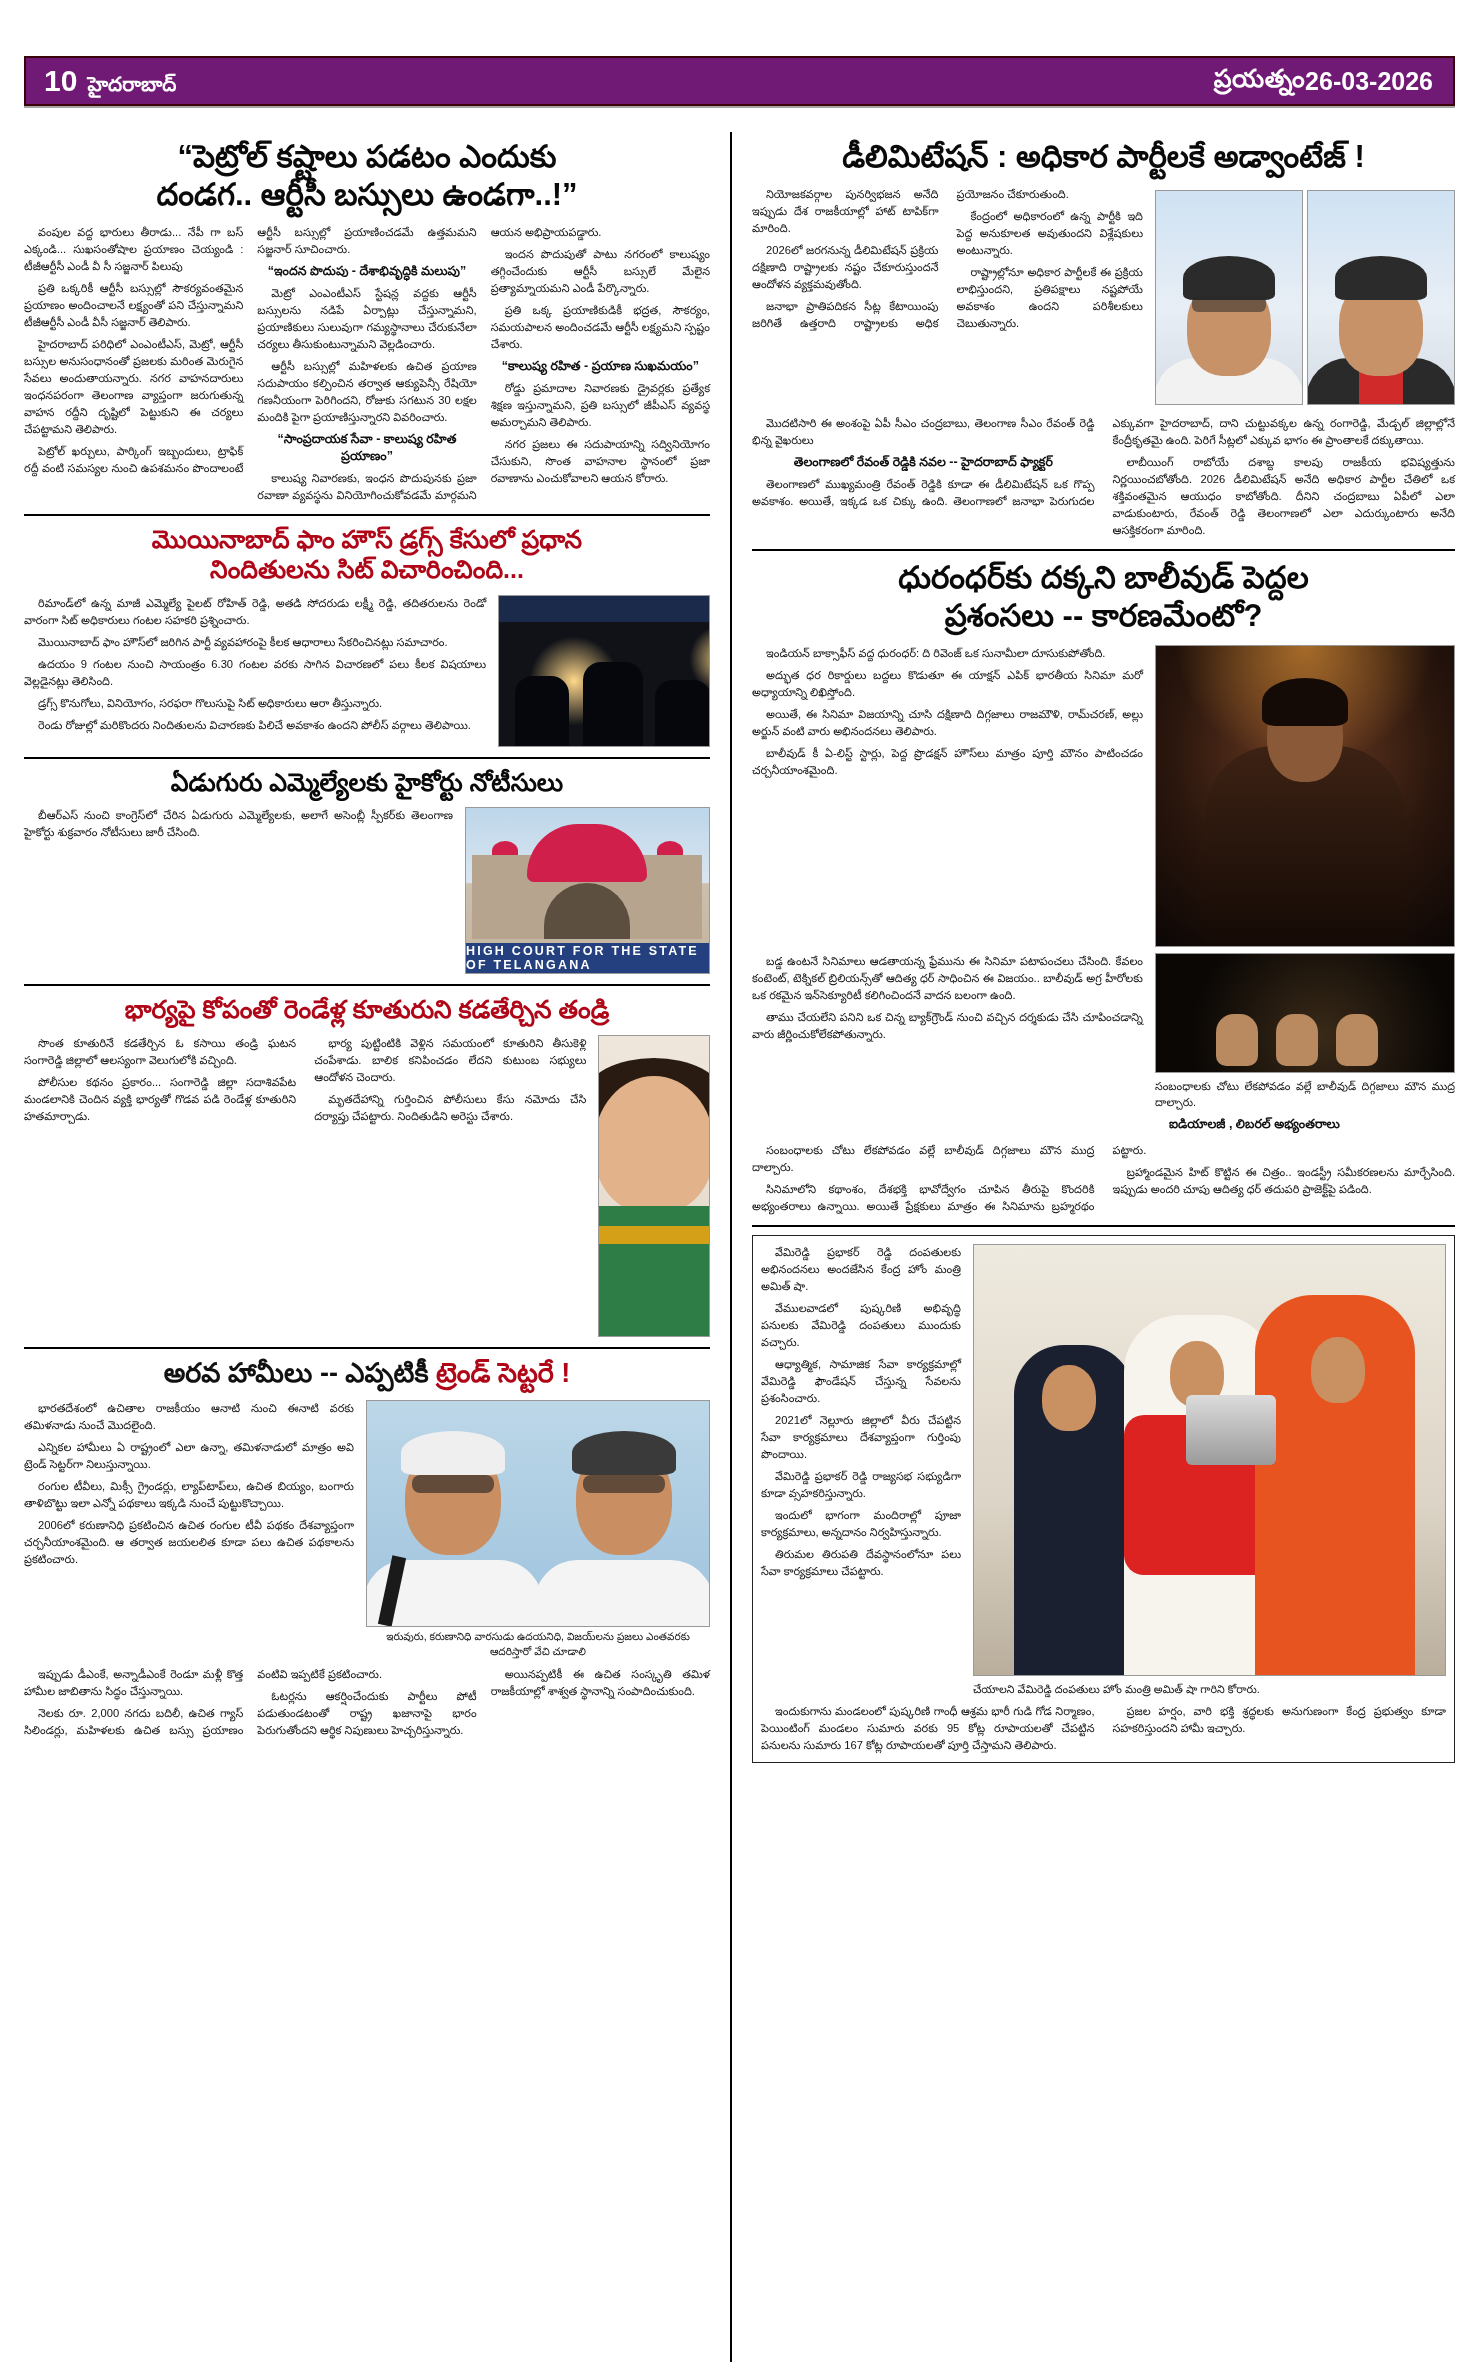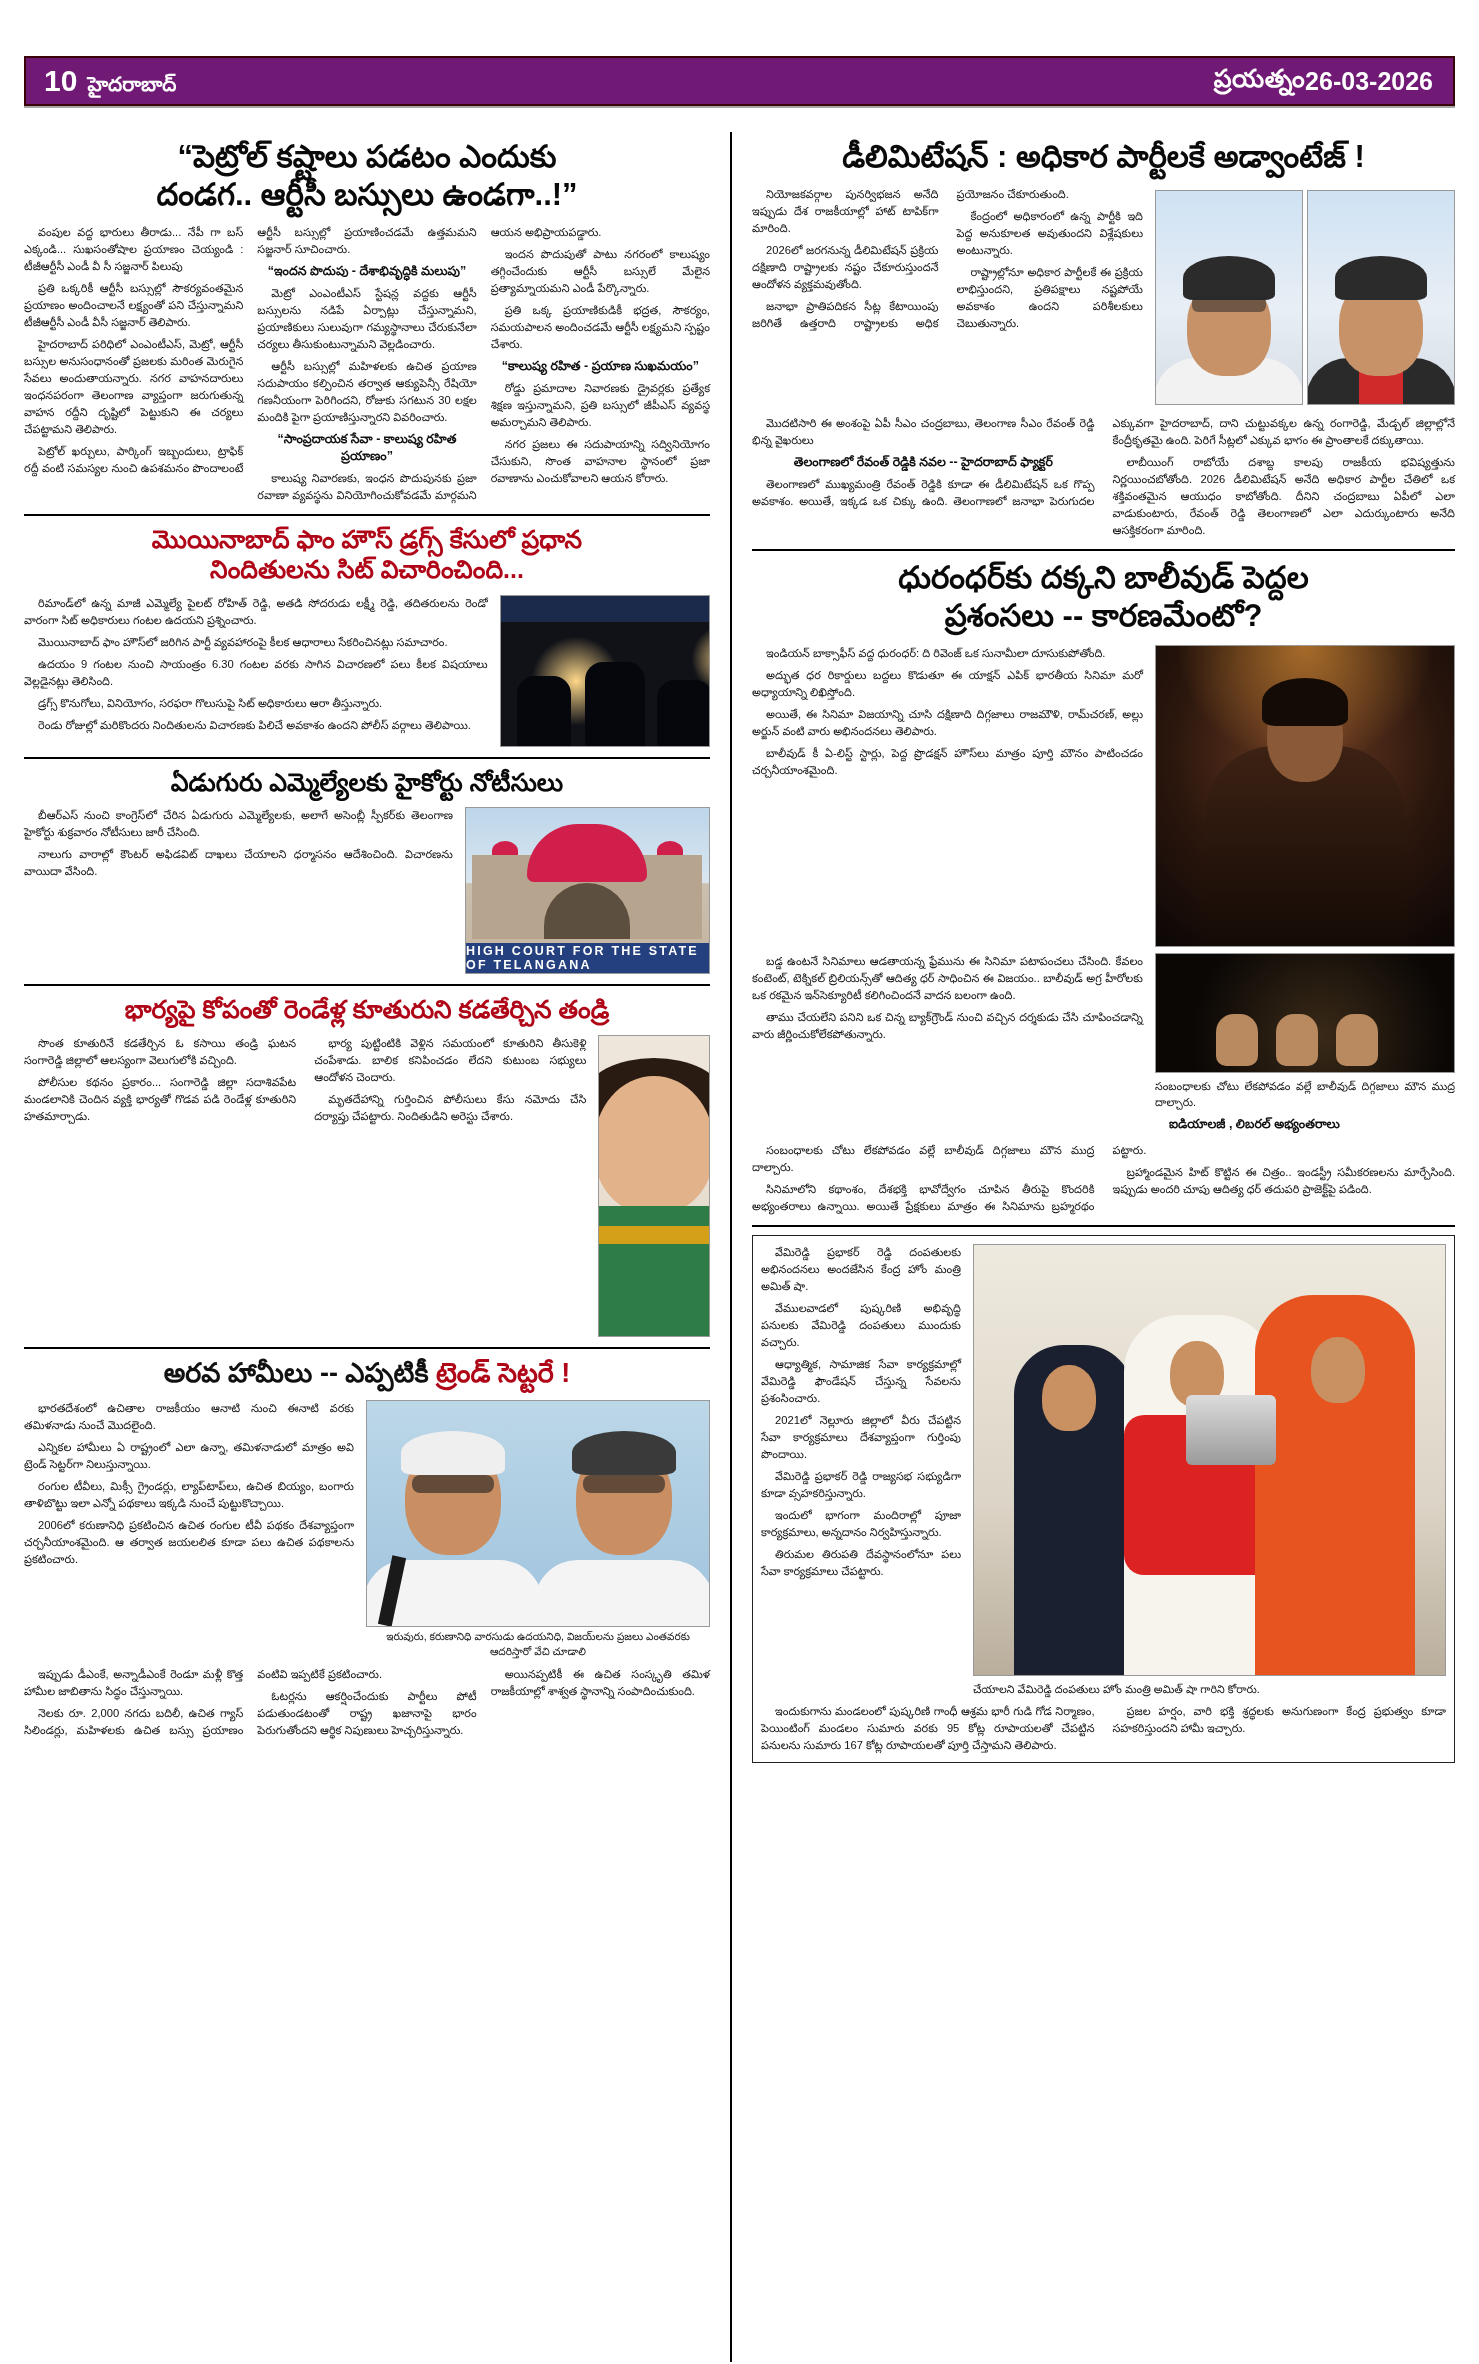--- a/index.html
+++ b/index.html
@@ -204,21 +204,21 @@
 
       <div class="rule"></div>
 
       <div>
         <div class="headline h-m red">
           <div>మొయినాబాద్ ఫాం హౌస్ డ్రగ్స్ కేసులో ప్రధాన</div>
           <div>నిందితులను సిట్ విచారించింది...</div>
         </div>
         <div class="flexrow">
           <div class="txt">
-            <p class="body">రిమాండ్‌లో ఉన్న మాజీ ఎమ్మెల్యే పైలట్ రోహిత్ రెడ్డి, అతడి సోదరుడు లక్ష్మీ రెడ్డి, తదితరులను రెండో వారంగా సిట్ అధికారులు గంటల ఉదయని ప్రశ్నించారు.</p>
+            <p class="body">రిమాండ్‌లో ఉన్న మాజీ ఎమ్మెల్యే పైలట్ రోహిత్ రెడ్డి, అతడి సోదరుడు లక్ష్మీ రెడ్డి, తదితరులను రెండో వారంగా సిట్ అధికారులు గంటల సహకరి ప్రశ్నించారు.</p>
             <p class="body">మొయినాబాద్ ఫాం హౌస్‌లో జరిగిన పార్టీ వ్యవహారంపై కీలక ఆధారాలు సేకరించినట్లు సమాచారం.</p>
             <p class="body">ఉదయం 9 గంటల నుంచి సాయంత్రం 6.30 గంటల వరకు సాగిన విచారణలో పలు కీలక విషయాలు వెల్లడైనట్లు తెలిసింది.</p>
             <p class="body">డ్రగ్స్ కొనుగోలు, వినియోగం, సరఫరా గొలుసుపై సిట్ అధికారులు ఆరా తీస్తున్నారు.</p>
             <p class="body">రెండు రోజుల్లో మరికొందరు నిందితులను విచారణకు పిలిచే అవకాశం ఉందని పోలీస్ వర్గాలు తెలిపాయి.</p>
           </div>
           <div class="photo night" style="width:300px;">
             <div class="band"></div>
             <div class="glow" style="left:30px;top:40px;width:90px;height:90px;"></div>
             <div class="glow" style="left:190px;top:28px;width:70px;height:70px;"></div>
             <div class="silh" style="left:16px;width:54px;height:70px;"></div>
@@ -229,21 +229,20 @@
         </div>
       </div>
 
       <div class="rule"></div>
 
       <div>
         <div class="headline h-m">ఏడుగురు ఎమ్మెల్యేలకు హైకోర్టు నోటీసులు</div>
         <div class="flexrow">
           <div class="txt">
             <p class="body">బీఆర్ఎస్ నుంచి కాంగ్రెస్‌లో చేరిన ఏడుగురు ఎమ్మెల్యేలకు, అలాగే అసెంబ్లీ స్పీకర్‌కు తెలంగాణ హైకోర్టు శుక్రవారం నోటీసులు జారీ చేసింది.</p>
-            <p class="body">నాలుగు వారాల్లో కౌంటర్ అఫిడవిట్ దాఖలు చేయాలని ధర్మాసనం ఆదేశించింది. విచారణను వాయిదా వేసింది.</p>
           </div>
           <div class="photo hc" style="width:330px;">
             <div class="twr" style="left:24px;"></div>
             <div class="twr" style="right:24px;"></div>
             <div class="main"></div>
             <div class="dome"></div>
             <div class="arch"></div>
             <div class="sign">HIGH COURT FOR THE STATE OF TELANGANA</div>
           </div>
         </div>

